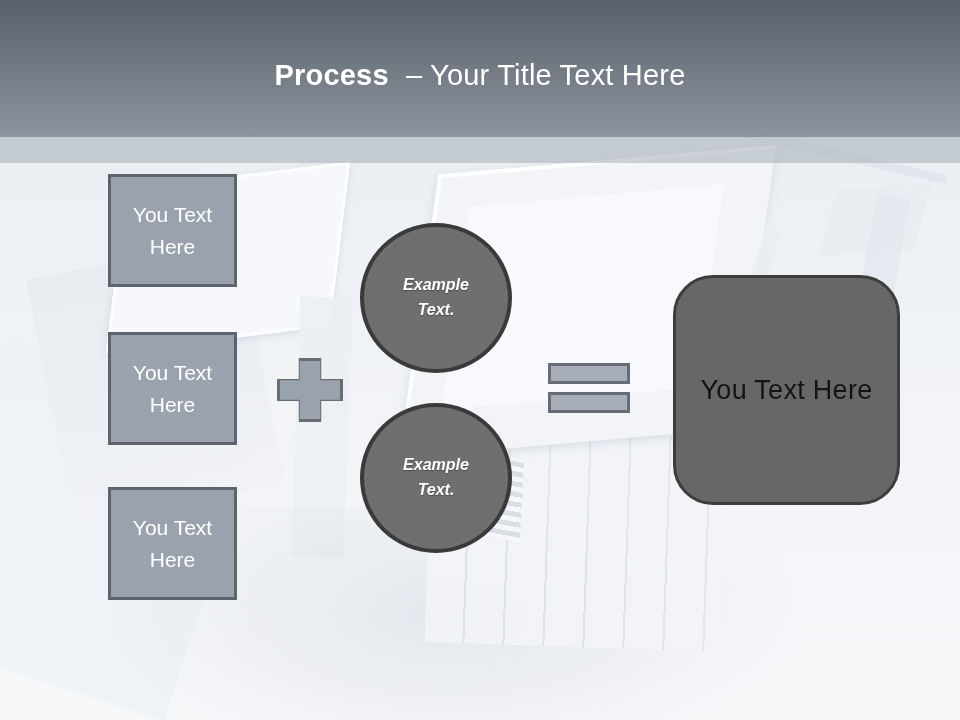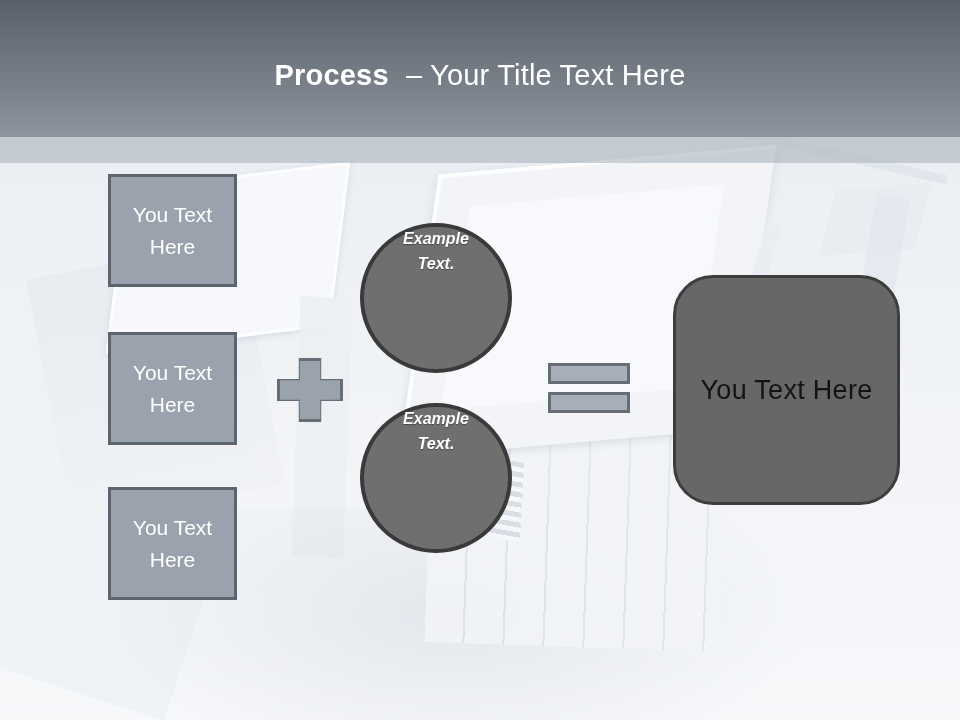--- a/index.html
+++ b/index.html
@@ -58,21 +58,21 @@
   .plus .fill{position:absolute;left:3px;top:3px;right:3px;bottom:3px;
     clip-path:polygon(33% 0,67% 0,67% 33%,100% 33%,100% 67%,67% 67%,67% 100%,33% 100%,33% 67%,0 67%,0 33%,33% 33%);
     background:var(--operator-fill,#9aa2ac);}
 
   .equals{position:absolute;left:548px;top:363px;width:82px;z-index:40;display:flex;flex-direction:column;gap:8px;}
   .equals .bar{height:21px;box-sizing:border-box;background:var(--equals-fill,#a7aeb7);border:3px solid var(--operator-border,#666d77);}
 
   .circle{
     position:absolute;left:360px;width:152px;height:150px;border-radius:50%;z-index:40;
     background:var(--circle-fill,#6f6f6f);border:4px solid var(--circle-border,#3a3a3a);
-    box-sizing:border-box;display:flex;align-items:flex-start;justify-content:center;
+    box-sizing:border-box;display:flex;align-items:center;justify-content:center;
   }
   .circle-1{top:223px;} .circle-2{top:403px;}
   .circle .label{width:92px;text-align:center;color:#ffffff;font-size:16px;font-weight:700;font-style:italic;line-height:1.55;text-shadow:0 1px 1px rgba(0,0,0,.35);}
 
   .result-box{
     position:absolute;left:673px;top:275px;width:227px;height:230px;z-index:40;
     background:var(--result-fill,#676767);border:3px solid var(--result-border,#3d3d3d);
     border-radius:40px;box-sizing:border-box;display:flex;align-items:center;justify-content:center;
   }
   .result-box .label{color:var(--result-text,#141414);font-size:27px;letter-spacing:.3px;}

